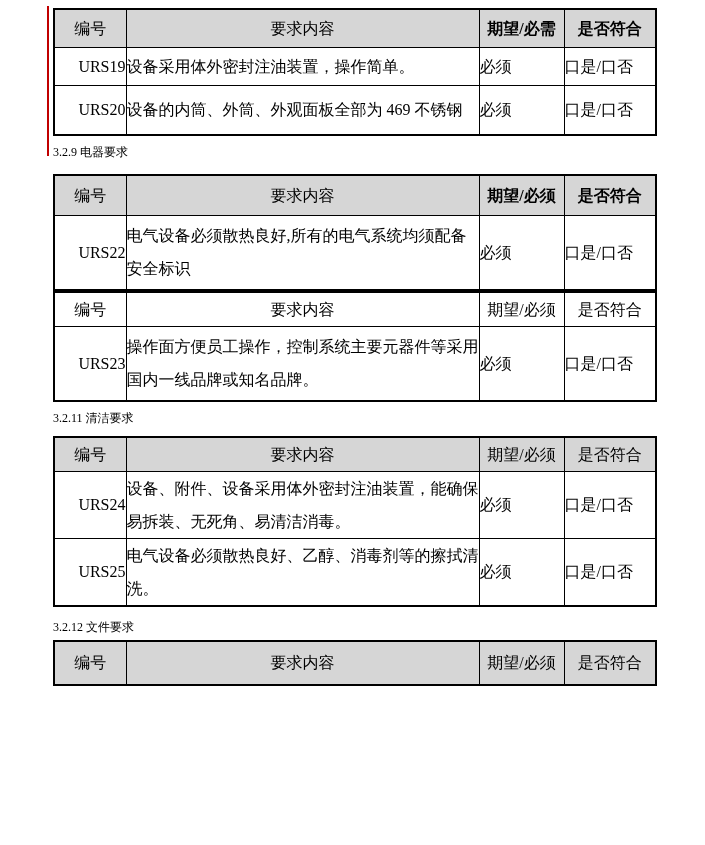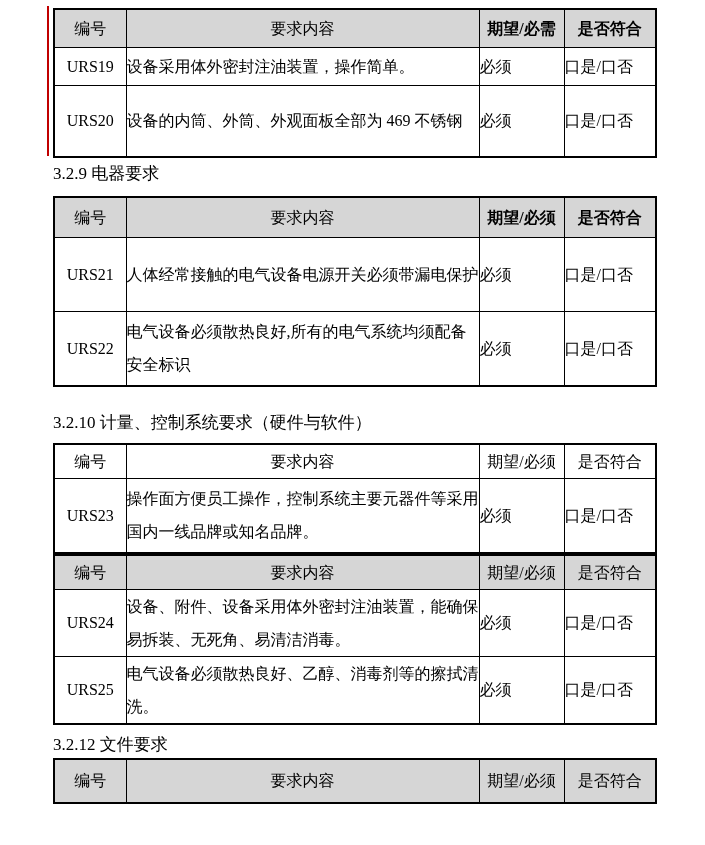--- a/index.html
+++ b/index.html
@@ -31,35 +31,35 @@
     padding:0;
     overflow:hidden;
   }
   col.c-id{width:72px;}
   col.c-content{width:353px;}
   col.c-req{width:85px;}
   col.c-comp{width:92px;}
   tr.hdr th{font-weight:normal;text-align:center;}
   tr.hdr.gray th{background:#d6d6d6;}
   tr.hdr th.bold{font-weight:bold;text-align:center;}
-  td.cell-id{text-align:center;padding-left:4px;font-size:15px;}
+  td.cell-id{text-align:right;padding-left:4px;font-size:15px;}
   td.cell-content{text-align:left;padding:2px 12px 2px 8px;}
   td.cell-req{text-align:left;}
   td.cell-comp{text-align:left;}
   .t1{margin-top:8px;}
   .section-heading{
-    font-size:17px;line-height:20px;
+    font-size:12px;line-height:20px;
     margin:6px 0 12px 0;
   }
   .sh-3210{margin-top:26px;margin-bottom:10px;}
   .sh-3211{margin-top:6px;margin-bottom:8px;}
   .sh-3212{margin-top:10px;margin-bottom:3px;}
   tr.rh32{height:32px;} tr.rh34{height:34px;} tr.rh38{height:38px;}
   tr.rh40{height:40px;} tr.rh44{height:44px;} tr.rh58{height:58px;}
-  tr.rh62{height:72px;} tr.rh64{height:64px;} tr.rh74{height:74px;}
+  tr.rh62{height:50px;} tr.rh64{height:64px;} tr.rh74{height:74px;}
   tr.rh75{height:75px;}
 </style>
 </head>
 <body>
 
 <div class="page">
   <div class="revision-bar"></div>
 
   <div class="content">
 
@@ -105,36 +105,29 @@
         </colgroup>
       <thead>
         <tr class="hdr gray rh40">
           <th>编号</th>
           <th>要求内容</th>
           <th class="bold">期望/必须</th>
           <th class="bold">是否符合</th>
         </tr>
       </thead>
       <tbody>
-        <tr class="rh74">
-          <td class="cell-id">URS21</td>
-          <td class="cell-content">人体经常接触的电气设备电源开关必须带漏电保护</td>
-          <td class="cell-req">必须</td>
-          <td class="cell-comp">口是/口否</td>
-        </tr>
         <tr class="rh75">
           <td class="cell-id">URS22</td>
           <td class="cell-content">电气设备必须散热良好,所有的电气系统均须配备安全标识</td>
           <td class="cell-req">必须</td>
           <td class="cell-comp">口是/口否</td>
         </tr>
       </tbody>
     </table>
 
-    <div class="section-heading sh-3210">3.2.10 计量、控制系统要求（硬件与软件）</div>
 
     <table class="urs-table">
       <colgroup>
           <col class="c-id">
           <col class="c-content">
           <col class="c-req">
           <col class="c-comp">
         </colgroup>
       <thead>
         <tr class="hdr rh34">
@@ -147,20 +140,21 @@
       <tbody>
         <tr class="rh74">
           <td class="cell-id">URS23</td>
           <td class="cell-content">操作面方便员工操作，控制系统主要元器件等采用国内一线品牌或知名品牌。</td>
           <td class="cell-req">必须</td>
           <td class="cell-comp">口是/口否</td>
         </tr>
       </tbody>
     </table>
 
+    <div class="section-heading sh-3211">3.2.11 清洁要求</div>
 
     <table class="urs-table">
       <colgroup>
           <col class="c-id">
           <col class="c-content">
           <col class="c-req">
           <col class="c-comp">
         </colgroup>
       <thead>
         <tr class="hdr gray rh32">

